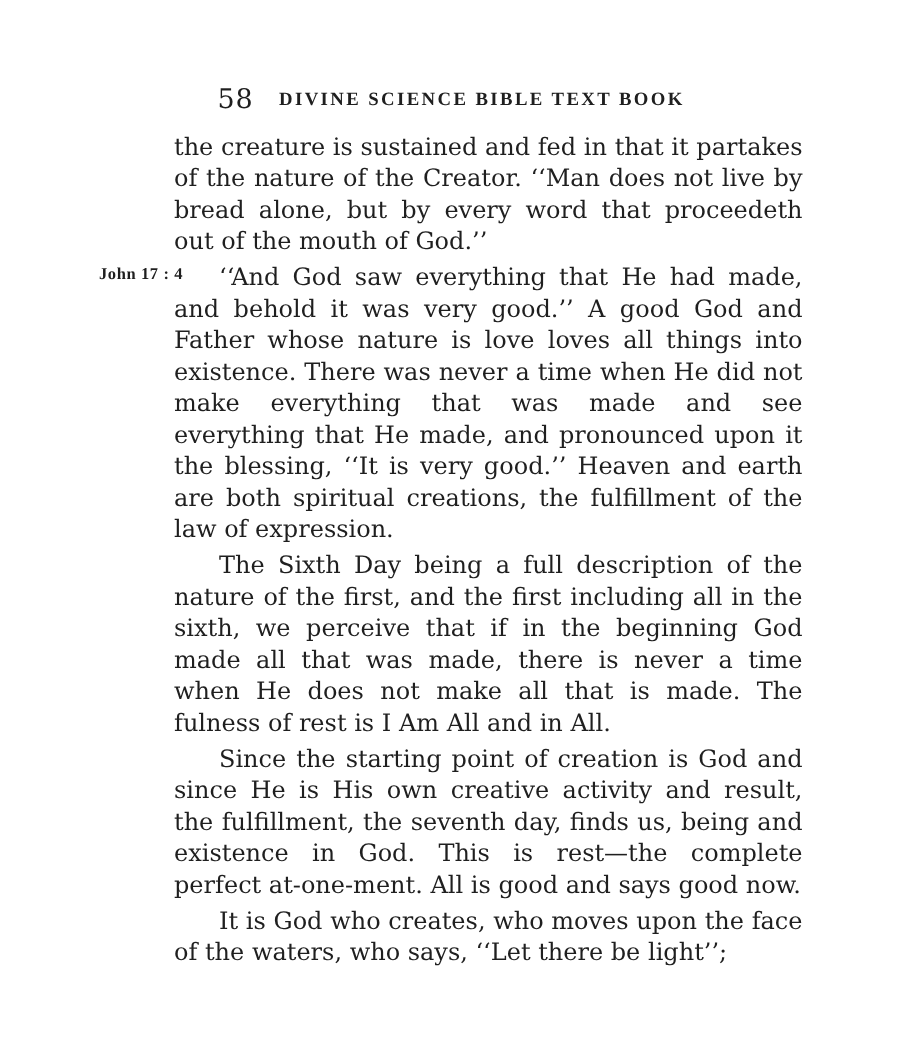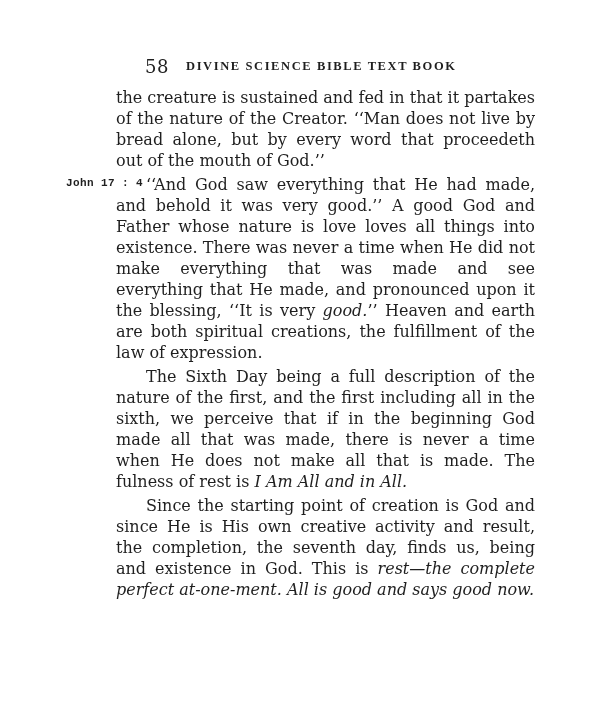--- a/index.html
+++ b/index.html
@@ -40,21 +40,21 @@
     font-family: "Liberation Serif", "DejaVu Serif", serif;
     font-weight: 700;
     font-size: 12.5px;
     letter-spacing: 1.6px;
     white-space: nowrap;
   }
   .margin-note {
     position: absolute;
     left: 66px;
     top: 138px;
-    font-family: Liberation Mono, monospace;
+    font-family: Liberation Serif, serif;
     font-weight: 700;
     font-size: 11px;
     letter-spacing: 0.4px;
     white-space: nowrap;
   }
   .body-text {
     position: absolute;
     left: 116px;
     top: 48px;
     width: 419px;
@@ -62,33 +62,33 @@
     line-height: 21px;
     text-align: justify;
   }
   .body-text p {
     margin: 0 0 3px 0;
   }
   .body-text p.indent {
     text-indent: 30px;
   }
   .italic {
-    font-style: italic;
   }
 </style>
 </head>
 <body>
 
 <div class="page">
   <div class="page-header">
     <span class="page-number">58</span>
     <span class="running-title">DIVINE SCIENCE BIBLE TEXT BOOK</span>
   </div>
 
   <div class="margin-note">John 17 : 4</div>
 
   <div class="body-text">
       <p><span>the creature is sustained and fed in that it partakes of the nature of the Creator.  ‘‘Man does not live by bread alone, but by every word that proceedeth out of the mouth of God.’’</span></p>
       <p class="indent"><span>‘‘And God saw everything that He had made, and behold it was very good.’’  A good God and Father whose nature is love loves all things into existence.  There was never a time when He did not make everything that was made and see everything that He made, and pronounced upon it the blessing, ‘‘It is very </span><span class="italic">good.</span><span>’’  Heaven and earth are both spiritual creations, the fulfillment of the law of expression.</span></p>
       <p class="indent"><span>The Sixth Day being a full description of the nature of the first, and the first including all in the sixth, we perceive that if in the beginning God made all that was made, there is never a time when He does not make all that is made.  The fulness of rest is </span><span class="italic">I Am All and in All.</span></p>
-      <p class="indent"><span>Since the starting point of creation is God and since He is His own creative activity and result, the completion, the seventh day, finds us, being and existence in God.  This is </span><span class="italic">rest—the complete perfect at-one-ment.  All is good and says good now.</span></p>
+      <p class="indent"><span>Since the starting point of creation is God and since He is His own creative activity and result, the fulfillment, the seventh day, finds us, being and existence in God.  This is </span><span class="italic">rest—the complete perfect at-one-ment.  All is good and says good now.</span></p>
+      <p class="indent"><span>It is </span><span class="italic">God</span><span> who creates, who moves upon the face of the waters, who says, ‘‘Let there be light’’;</span></p>
     </div>
 </div>
 
 </body></html>

